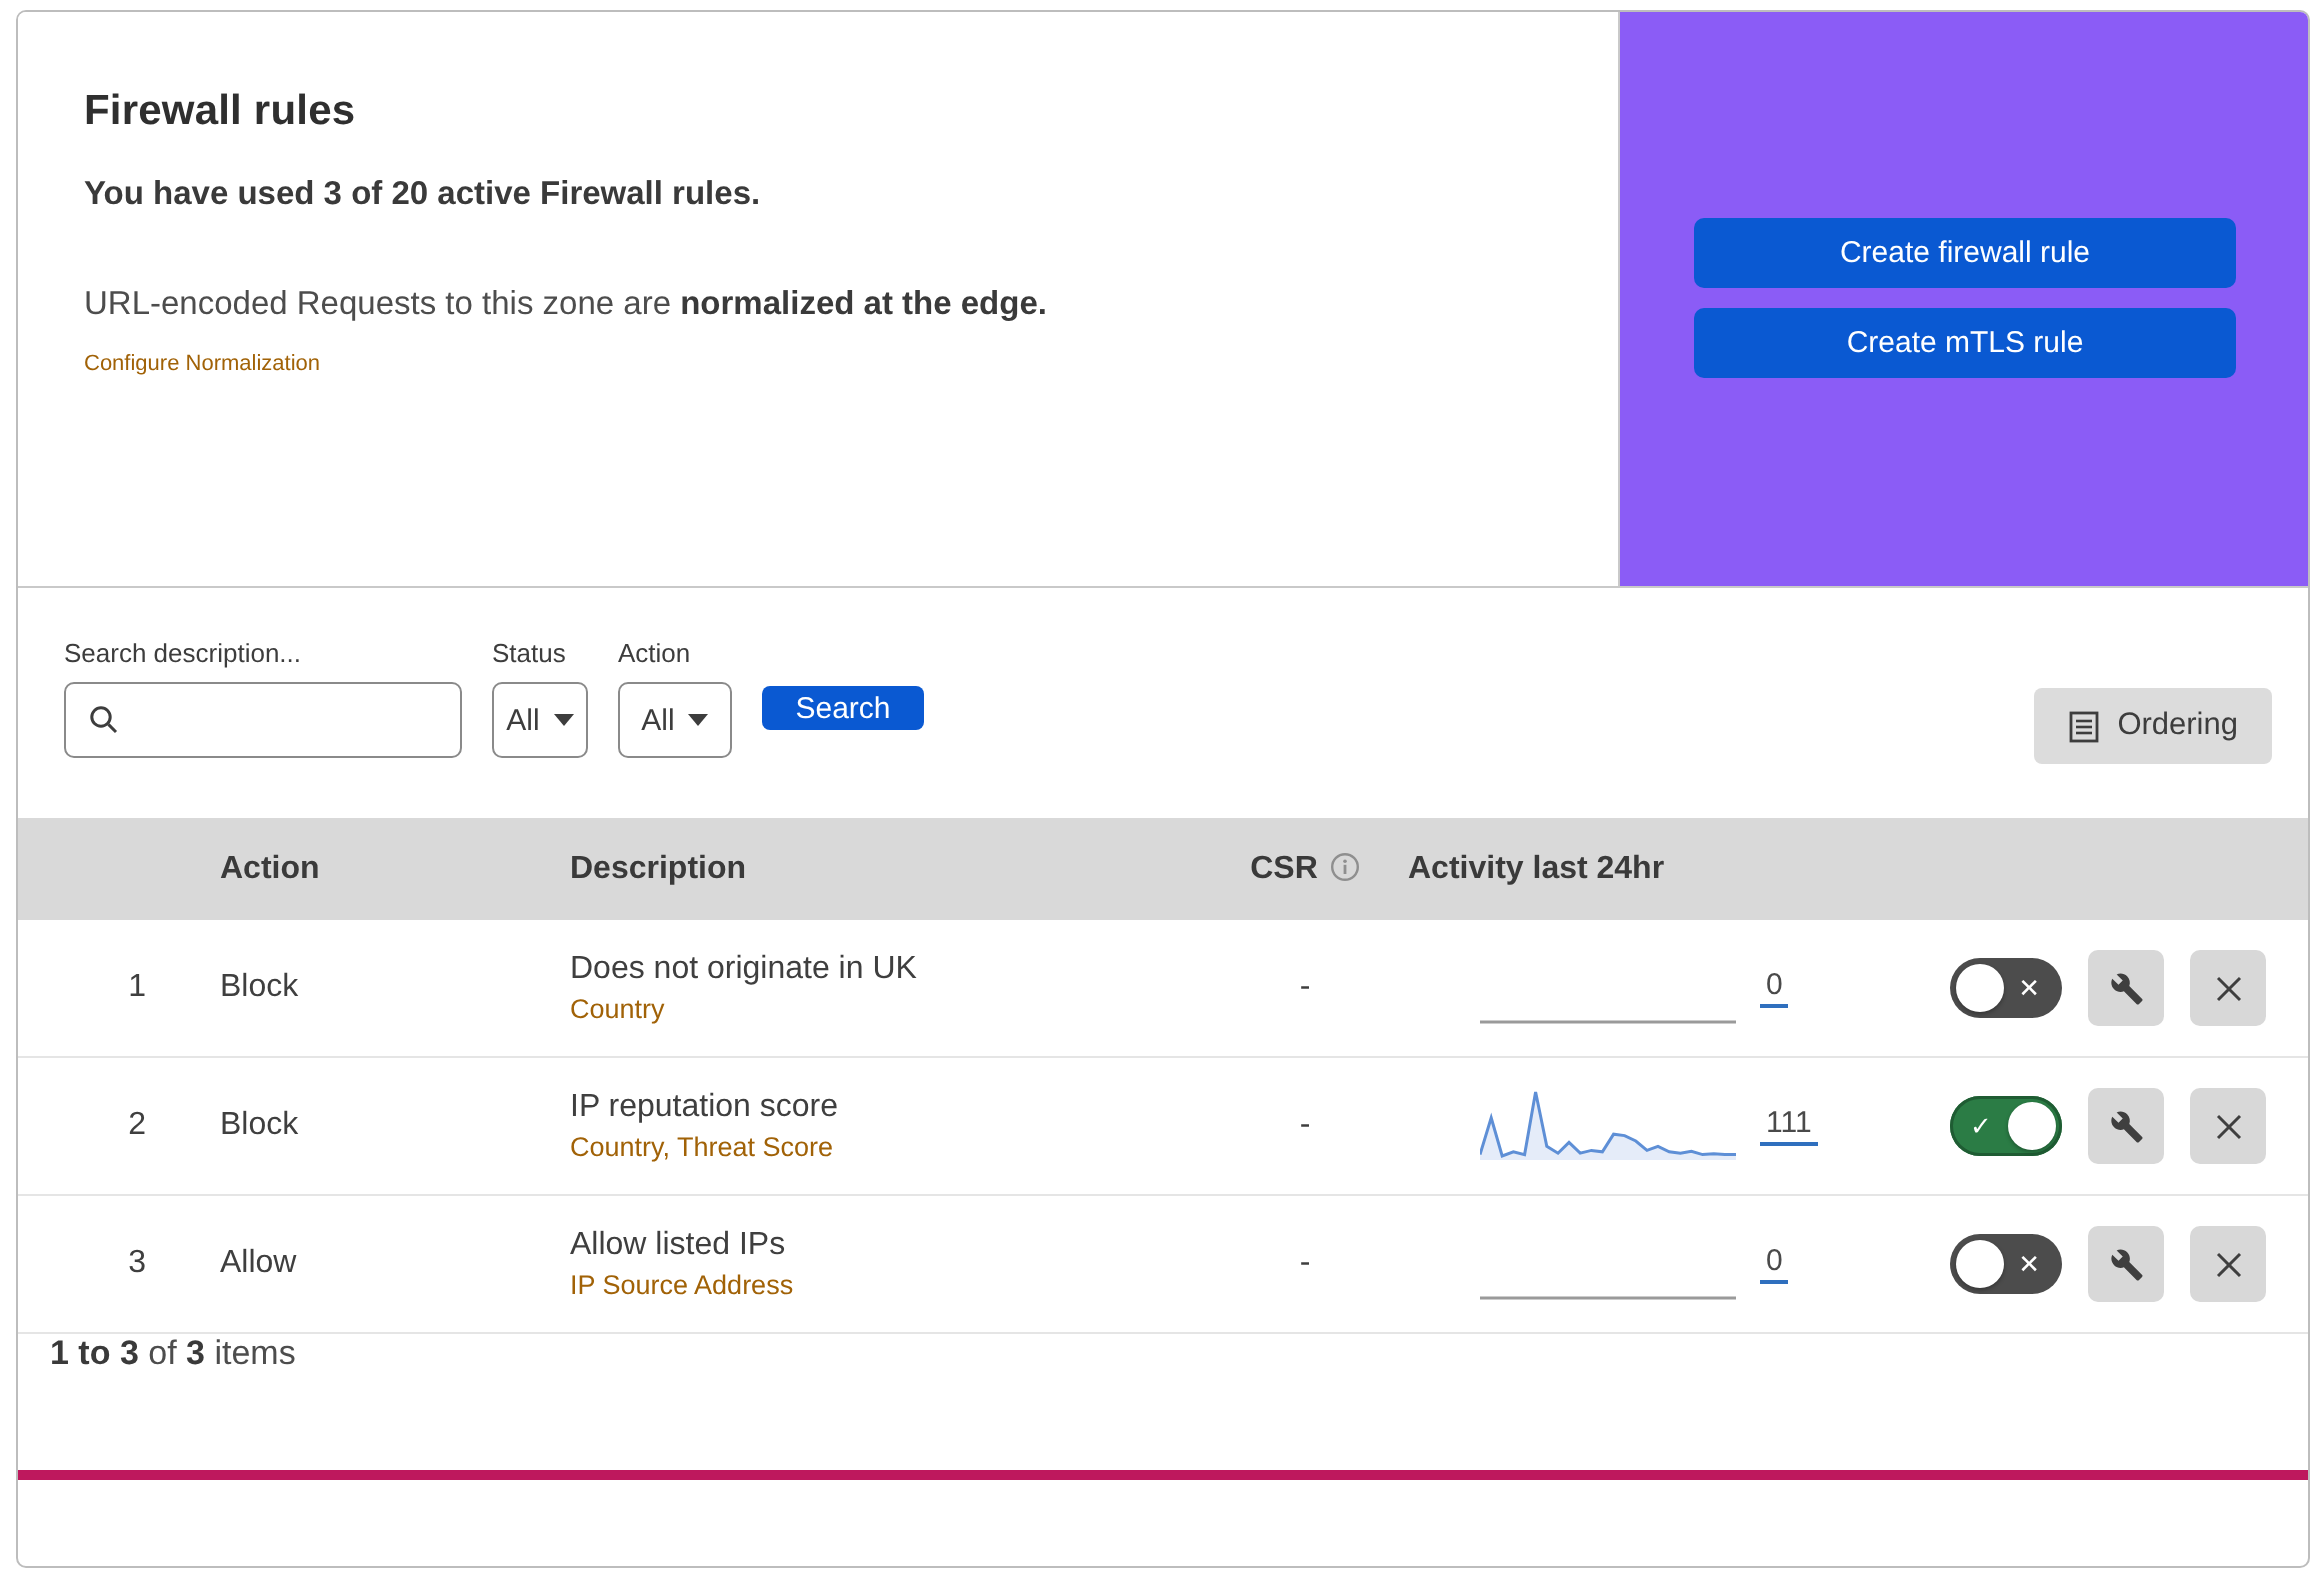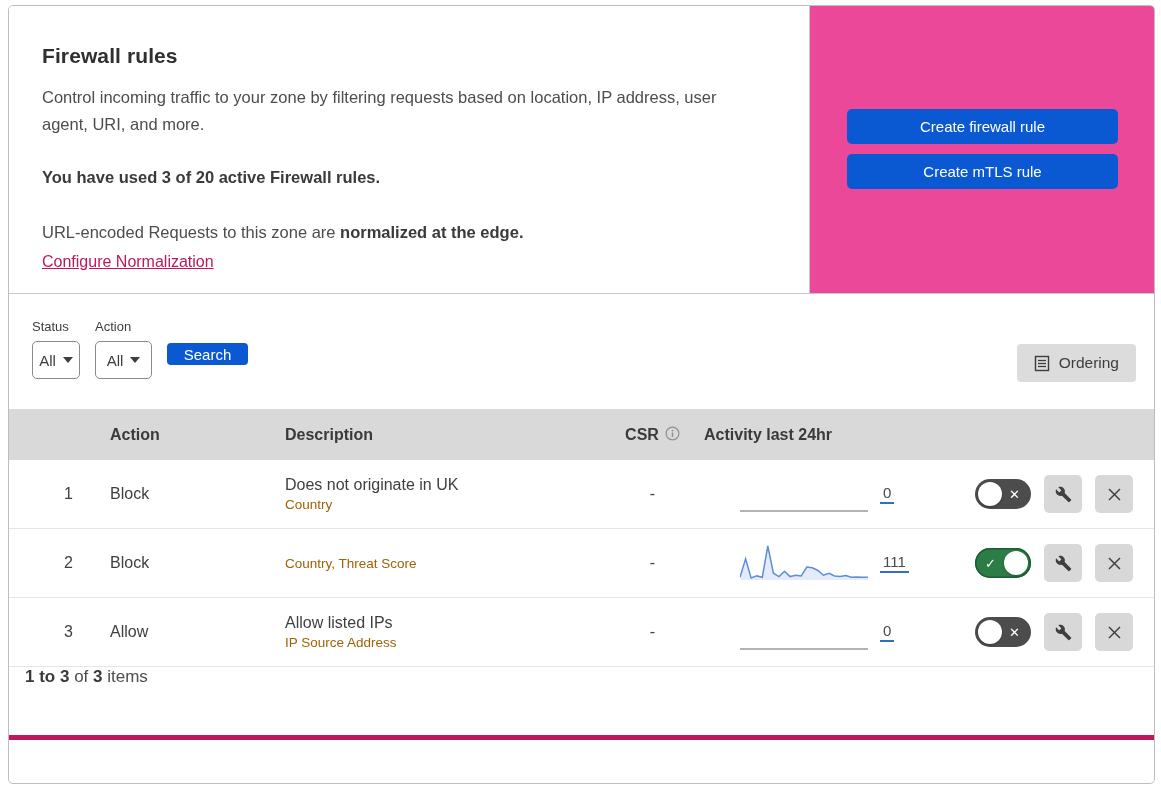--- a/index.html
+++ b/index.html
@@ -21,23 +21,23 @@
 
   
   .top-section { display: flex; height: 288px; border-bottom: 1px solid #c9c9c9; }
   .intro { width: 801px; border-right: 1px solid #c9c9c9; padding: 38px 40px 0 33px; background: #fff; }
   .intro h1 { font-size: 21px; font-weight: 600; color: #2f2f2f; margin-bottom: 16px; letter-spacing: .1px; }
   .intro p { font-size: 16.5px; color: #4d4d4d; line-height: 1.62; }
   .intro .desc { margin-bottom: 27px; max-width: 720px; }
   .intro .usage { font-weight: bold; color: #3a3a3a; margin-bottom: 28px; }
   .intro .norm { margin-bottom: 7px; }
   .intro .norm b { color: #3a3a3a; }
-  a.link { color: #be185d; text-decoration: underline; font-size: 16px; cursor: pointer; }
-
-  .side-panel { flex: 1; background: #ec4899; padding: 103px 36px 0 37px; }
+  a.link { color: #a16207; font-size: 11px; cursor: pointer; }
+
+  .side-panel { flex: 1; background: #8b5cf6; padding: 103px 36px 0 37px; }
   .btn-primary {
     display: block; width: 100%; height: 35px; margin-bottom: 10px;
     background: #0a59d2; color: #fff; border: none; border-radius: 5px;
     font-size: 15px; font-family: inherit; cursor: pointer; text-align: center;
   }
 
   
   .filter-bar { position: relative; height: 115px; padding: 25px 20px 0 23px; display: flex; align-items: flex-start; }
   .fgroup { display: flex; flex-direction: column; margin-right: 15px; }
   .fgroup label { font-size: 13px; color: #3d3d3d; margin-bottom: 7px; }
@@ -111,32 +111,41 @@
 </style>
 </head>
 <body>
 
 <div class="page">
   <div class="card">
 
     <div class="top-section">
       <div class="intro">
         <h1>Firewall rules</h1>
-        <p class="desc">Control incoming traffic to your zone by filtering requests based on location, IP address, user agent, URI, and more.</p>
         <p class="usage">You have used 3 of 20 active Firewall rules.</p>
         <p class="norm"><span class="ws">URL-encoded Requests to this zone are </span><b>normalized at the edge.</b></p>
         <a class="link">Configure Normalization</a>
       </div>
       <div class="side-panel">
         <button class="btn-primary">Create firewall rule</button>
         <button class="btn-primary">Create mTLS rule</button>
       </div>
     </div>
 
     <div class="filter-bar">
+      <div class="fgroup">
+        <label>Search description...</label>
+        <div class="search-box">
+          <svg width="16" height="16" viewBox="0 0 16 16">
+            <circle cx="6.5" cy="6.5" r="4.6" fill="none" stroke="#3d3d3d" stroke-width="1.5"></circle>
+            <line x1="10.2" y1="10.2" x2="14" y2="14" stroke="#3d3d3d" stroke-width="1.5"></line>
+          </svg>
+          <input type="text" style="">
+        </div>
+      </div>
       <div class="fgroup">
         <label>Status</label>
         <div class="select-box select-status">
           <span>All</span>
           <span class="caret"></span>
         </div>
       </div>
       <div class="fgroup">
         <label>Action</label>
         <div class="select-box select-action">
@@ -205,20 +214,21 @@
             <line x1="13" y1="2" x2="2" y2="13" stroke="#3f3f3f" stroke-width="1.5"></line>
           </svg>
         </button>
       </div>
     </div>
 
     <div class="tbl-grid trow">
       <div class="c1">2</div>
       <div class="c2">Block</div>
       <div class="c3">
+        <div class="rule-desc-title">IP reputation score</div>
         <div class="rule-desc-sub">Country, Threat Score</div>
       </div>
       <div class="c4">-</div>
       <div class="c5">
         <div class="spark"><svg width="128" height="42">
               <polygon points="0,38 0.0,35.3 5.6,16.9 11.1,36.0 16.7,33.9 22.3,35.3 27.8,4.0 33.4,31.2 39.0,34.6 44.5,29.2 50.1,34.6 55.7,33.2 61.2,33.9 66.8,25.1 72.3,25.8 77.9,28.5 83.5,33.2 89.0,31.2 94.6,33.9 100.2,34.6 105.7,33.6 111.3,35.3 116.9,34.9 122.4,35.3 128.0,35.3 128,38" fill="rgba(110,150,220,0.18)"></polygon>
               <polyline points="0.0,35.3 5.6,16.9 11.1,36.0 16.7,33.9 22.3,35.3 27.8,4.0 33.4,31.2 39.0,34.6 44.5,29.2 50.1,34.6 55.7,33.2 61.2,33.9 66.8,25.1 72.3,25.8 77.9,28.5 83.5,33.2 89.0,31.2 94.6,33.9 100.2,34.6 105.7,33.6 111.3,35.3 116.9,34.9 122.4,35.3 128.0,35.3" fill="none" stroke="#5e8fd6" stroke-width="1.5"></polyline>
             </svg></div>
         <a class="count-link">111</a>
       </div>

